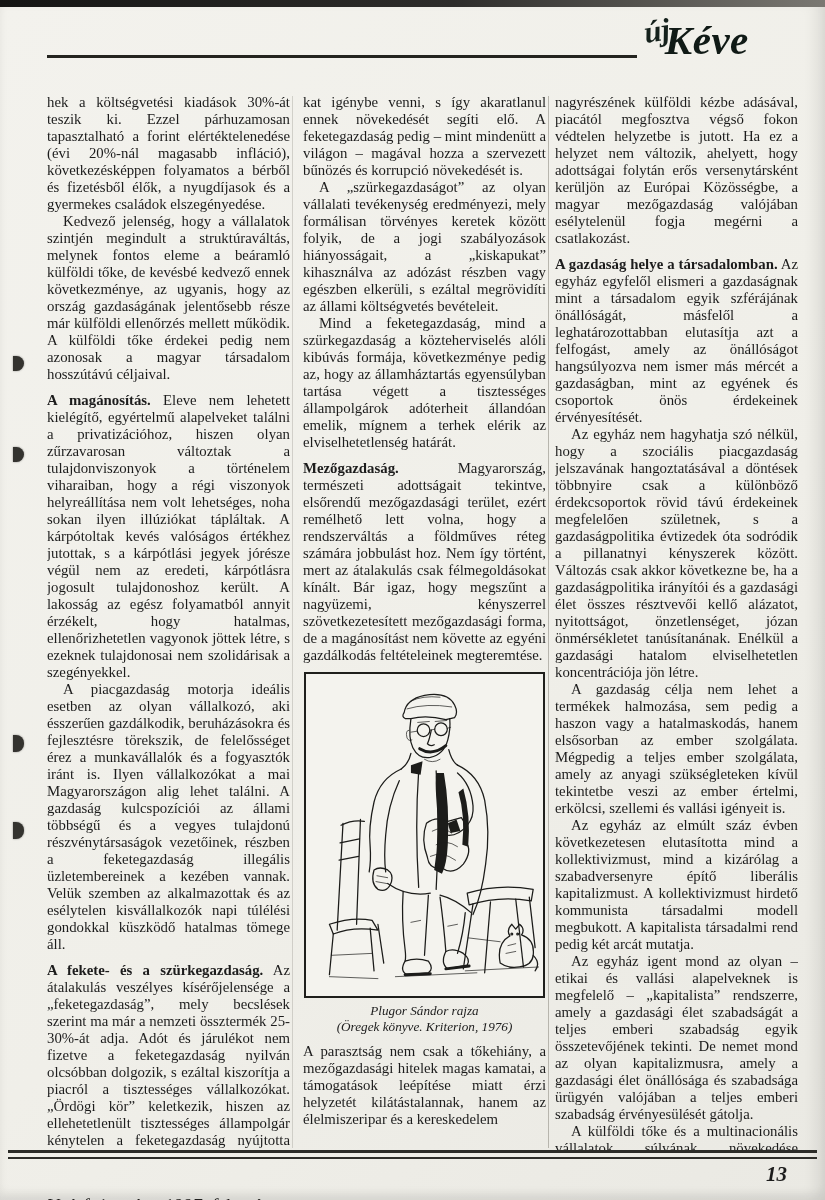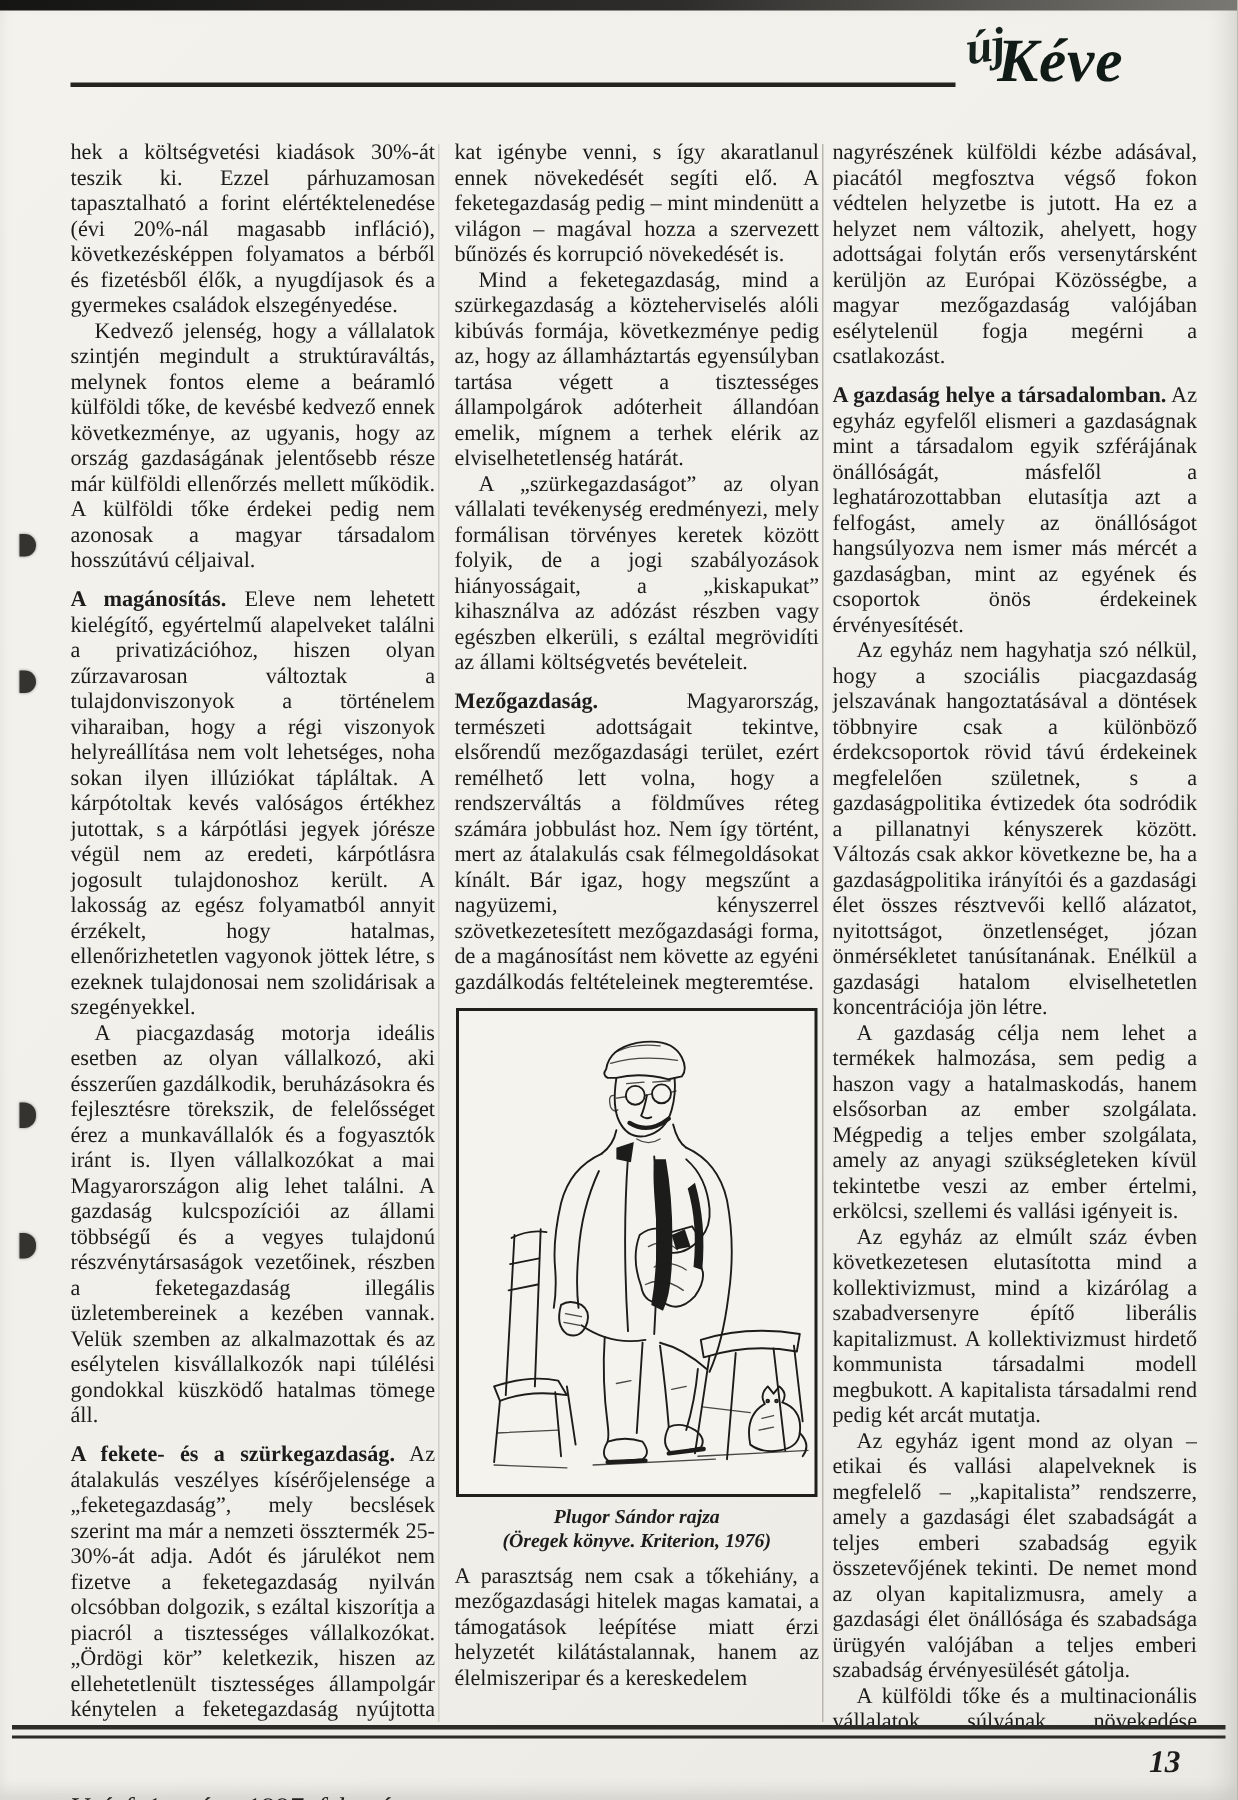--- a/index.html
+++ b/index.html
@@ -24,21 +24,21 @@
   p.lead-para{margin-top:9px;}
   b.lead{font-weight:bold;}
   .figure{box-sizing:border-box;margin:8px 1px 5px;border:2px solid #1f1f1c;height:326px;
     background:#f4f3ee;padding:4px;}
   .figure svg{width:100%;height:100%;}
   .sketch path,.sketch circle,.sketch line{fill:none;stroke:#1c1c1a;stroke-width:1.3;
     stroke-linecap:round;stroke-linejoin:round;}
   .sketch .dark{fill:#1c1c1a;stroke:none;}
   .sketch .thick{stroke-width:3;}
   .sketch .thin{stroke-width:.9;opacity:.8;}
-  .caption{text-align:center;font-weight:bold;font-style:italic;font-size:13.2px;
+  .caption{text-align:center;font-weight:normal;font-style:italic;font-size:13.2px;
     line-height:16px;margin:2px 0 8px;}
   .footer-rule-a{position:absolute;left:8px;right:8px;top:1150px;height:3px;background:#2c2c28;}
   .footer-rule-b{position:absolute;left:8px;right:8px;top:1157px;height:2px;background:#2c2c28;}
   .footer-text{position:absolute;left:47px;top:1164px;font-style:italic;font-size:19px;color:#20201e;margin-top:31px;}
   .page-num{position:absolute;right:38px;top:1162px;font-style:italic;font-weight:bold;font-size:21px;}
   .notch{position:absolute;left:13px;width:11px;height:15px;background:#34332f;
     border-radius:0 8px 8px 0;box-shadow:0 0 2px rgba(0,0,0,.45);}
   .n1{top:356px;}.n2{top:447px;}.n3{top:735px;height:17px;}.n4{top:822px;height:17px;}
 </style>
 </head>
@@ -61,22 +61,22 @@
   <div class="col col1">
     <p class="para"><span>hek a költségvetési kiadások 30%-át teszik ki. Ezzel párhuzamosan tapasztalható a forint elértéktelenedése (évi 20%-nál magasabb infláció), következésképpen folyamatos a bérből és fizetésből élők, a nyugdíjasok és a gyermekes családok elszegényedése.</span></p>
     <p class="para ind"><span>Kedvező jelenség, hogy a vállalatok szintjén megindult a struktúraváltás, melynek fontos eleme a beáramló külföldi tőke, de kevésbé kedvező ennek következménye, az ugyanis, hogy az ország gazdaságának jelentősebb része már külföldi ellenőrzés mellett működik. A külföldi tőke érdekei pedig nem azonosak a magyar társadalom hosszútávú céljaival.</span></p>
     <p class="para lead-para"><b class="lead">A magánosítás.</b> <span>Eleve nem lehetett kielégítő, egyértelmű alapelveket találni a privatizációhoz, hiszen olyan zűrzavarosan változtak a tulajdonviszonyok a történelem viharaiban, hogy a régi viszonyok helyreállítása nem volt lehetséges, noha sokan ilyen illúziókat tápláltak. A kárpótoltak kevés valóságos értékhez jutottak, s a kárpótlási jegyek jórésze végül nem az eredeti, kárpótlásra jogosult tulajdonoshoz került. A lakosság az egész folyamatból annyit érzékelt, hogy hatalmas, ellenőrizhetetlen vagyonok jöttek létre, s ezeknek tulajdonosai nem szolidárisak a szegényekkel.</span></p>
     <p class="para ind"><span>A piacgazdaság motorja ideális esetben az olyan vállalkozó, aki ésszerűen gazdálkodik, beruházásokra és fejlesztésre törekszik, de felelősséget érez a munkavállalók és a fogyasztók iránt is. Ilyen vállalkozókat a mai Magyarországon alig lehet találni. A gazdaság kulcspozíciói az állami többségű és a vegyes tulajdonú részvénytársaságok vezetőinek, részben a feketegazdaság illegális üzletembereinek a kezében vannak. Velük szemben az alkalmazottak és az esélytelen kisvállalkozók napi túlélési gondokkal küszködő hatalmas tömege áll.</span></p>
     <p class="para lead-para"><b class="lead">A fekete- és a szürkegazdaság.</b> <span>Az átalakulás veszélyes kísérőjelensége a „feketegazdaság”, mely becslések szerint ma már a nemzeti össztermék 25-30%-át adja. Adót és járulékot nem fizetve a feketegazdaság nyilván olcsóbban dolgozik, s ezáltal kiszorítja a piacról a tisztességes vállalkozókat. „Ördögi kör” keletkezik, hiszen az ellehetetlenült tisztességes állampolgár kénytelen a feketegazdaság nyújtotta olcsóbb termékeket és szolgáltatáso-</span></p>
   </div>
 
   <div class="col col2">
     <p class="para"><span>kat igénybe venni, s így akaratlanul ennek növekedését segíti elő. A feketegazdaság pedig – mint mindenütt a világon – magával hozza a szervezett bűnözés és korrupció növekedését is.</span></p>
+    <p class="para ind"><span>A „szürkegazdaságot” az olyan vállalati tevékenység eredményezi, mely formálisan törvényes keretek között folyik, de a jogi szabályozások hiányosságait, a „kiskapukat” kihasználva az adózást részben vagy egészben elkerüli, s ezáltal megrövidíti az állami költségvetés bevételeit.</span></p>
     <p class="para ind"><span>Mind a feketegazdaság, mind a szürkegazdaság a közteherviselés alóli kibúvás formája, következménye pedig az, hogy az államháztartás egyensúlyban tartása végett a tisztességes állampolgárok adóterheit állandóan emelik, mígnem a terhek elérik az elviselhetetlenség határát.</span></p>
-    <p class="para ind"><span>A „szürkegazdaságot” az olyan vállalati tevékenység eredményezi, mely formálisan törvényes keretek között folyik, de a jogi szabályozások hiányosságait, a „kiskapukat” kihasználva az adózást részben vagy egészben elkerüli, s ezáltal megrövidíti az állami költségvetés bevételeit.</span></p>
     <p class="para lead-para"><b class="lead">Mezőgazdaság.</b> <span>Magyarország, természeti adottságait tekintve, elsőrendű mezőgazdasági terület, ezért remélhető lett volna, hogy a rendszerváltás a földműves réteg számára jobbulást hoz. Nem így történt, mert az átalakulás csak félmegoldásokat kínált. Bár igaz, hogy megszűnt a nagyüzemi, kényszerrel szövetkezetesített mezőgazdasági forma, de a magánosítást nem követte az egyéni gazdálkodás feltételeinek megteremtése.</span></p>
 
     <figure class="figure">
       <svg class="sketch" viewBox="0 0 236 320" preserveAspectRatio="xMidYMid meet">
 
         <path d="M34 148 L28 258"></path>
           <path d="M52 144 L48 252"></path>
         <path d="M32 150 Q44 144 56 146"></path>
           <path d="M31 168 L51 164"></path>
           <path d="M30 186 L50 182"></path>

